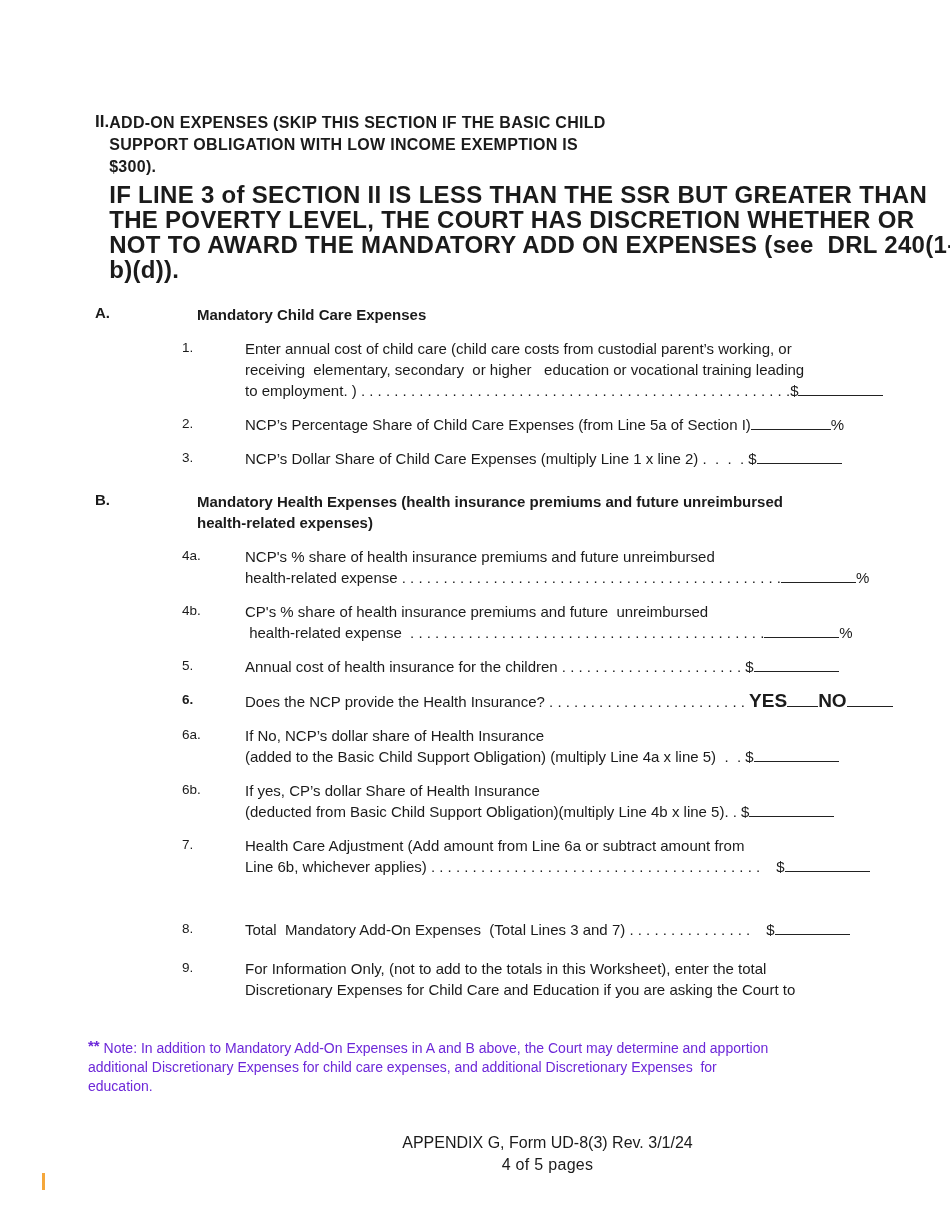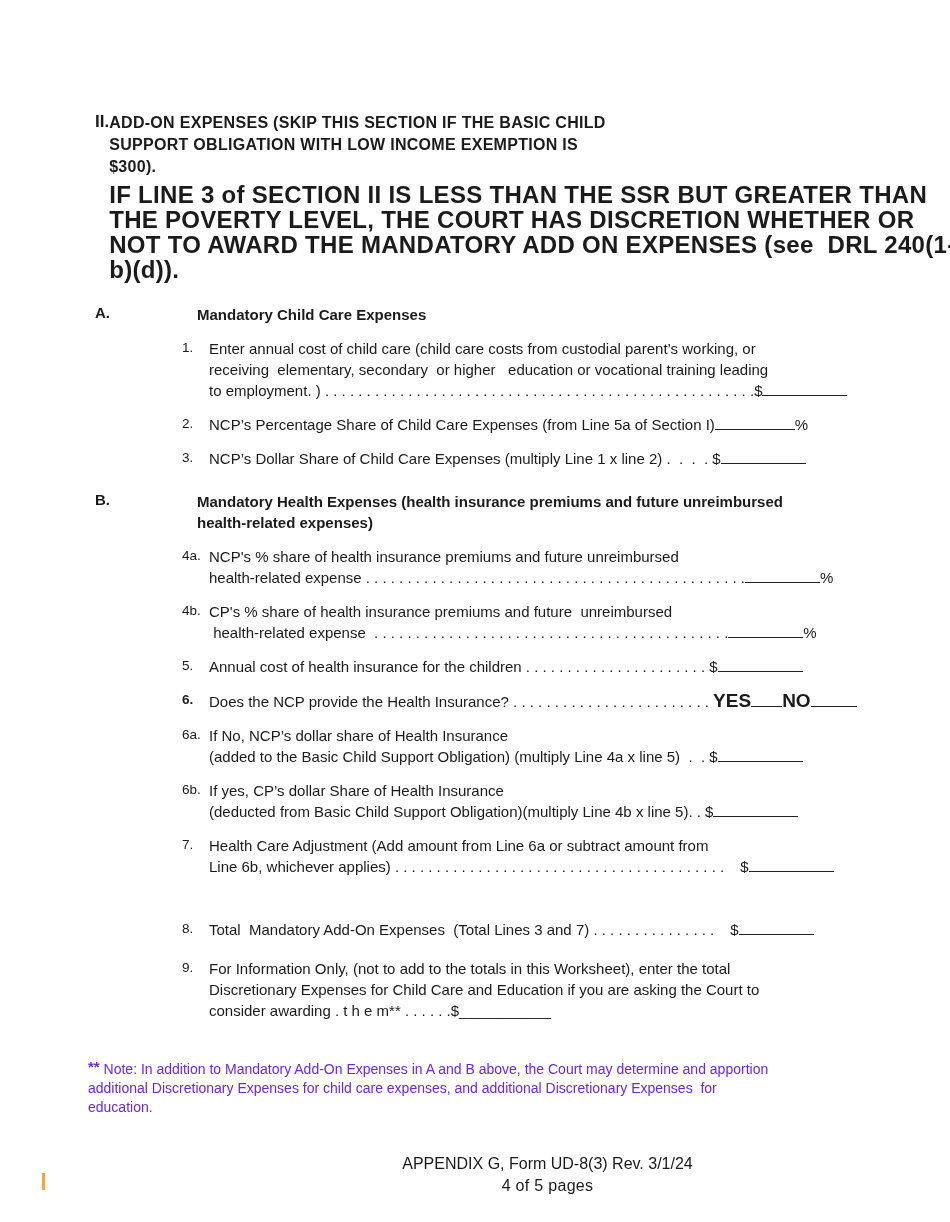--- a/index.html
+++ b/index.html
@@ -17,21 +17,21 @@
   .p2 .hl{font-size:24px;line-height:25px;}
   
   .sec{display:flex;margin-top:22px;}
   .sletter{width:87px;font-weight:bold;font-size:15px;}
   .stitle .tl{font-weight:bold;line-height:21px;white-space:pre;margin-left:15px;}
   
   .item{display:flex;margin-left:87px;margin-top:13px;}
   .inum{width:27px;font-size:13.5px;padding-top:2px;flex:none;}
   .inum.b{font-weight:bold;}
   .ibody{line-height:21px;}
-  .tline{white-space:pre;}
+  .tline{white-space:pre;margin-left:36px;}
   .blank{display:inline-block;border-bottom:1px solid #222;height:13px;width:85px;}
   .blank.w80{width:80px}
   .blank.w75{width:75px}
   .blank.w31{width:31px}
   .blank.w46{width:46px}
   .gap{margin-left:16px;}
   .yesno{font-weight:bold;font-size:19px;}
   .mt-big{margin-top:42px;}
   .mt-med{margin-top:18px;}
   
@@ -163,21 +163,20 @@
     <div class="ibody">
       <div class="tline"><span>Total  Mandatory Add-On Expenses  (Total Lines 3 and 7) . . . . . . . . . . . . . . .</span><span class="sym gap">$</span><span class="blank w75"></span></div>
     </div>
   </div>
 
   <div class="item mt-med">
     <div class="inum">9.</div>
     <div class="ibody">
       <div class="tline">For Information Only, (not to add to the totals in this Worksheet), enter the total</div>
       <div class="tline">Discretionary Expenses for Child Care and Education if you are asking the Court to</div>
-      <div class="tline">consider awarding . t h e m** . . . . . .$___________</div>
     </div>
   </div>
 
   <div class="note">
     <div class="nl"><span class="stars">**</span><span> Note: In addition to Mandatory Add-On Expenses in A and B above, the Court may determine and apportion</span></div>
     <div class="nl">additional Discretionary Expenses for child care expenses, and additional Discretionary Expenses  for</div>
     <div class="nl">education.</div>
   </div>
 
   <div class="footer">

